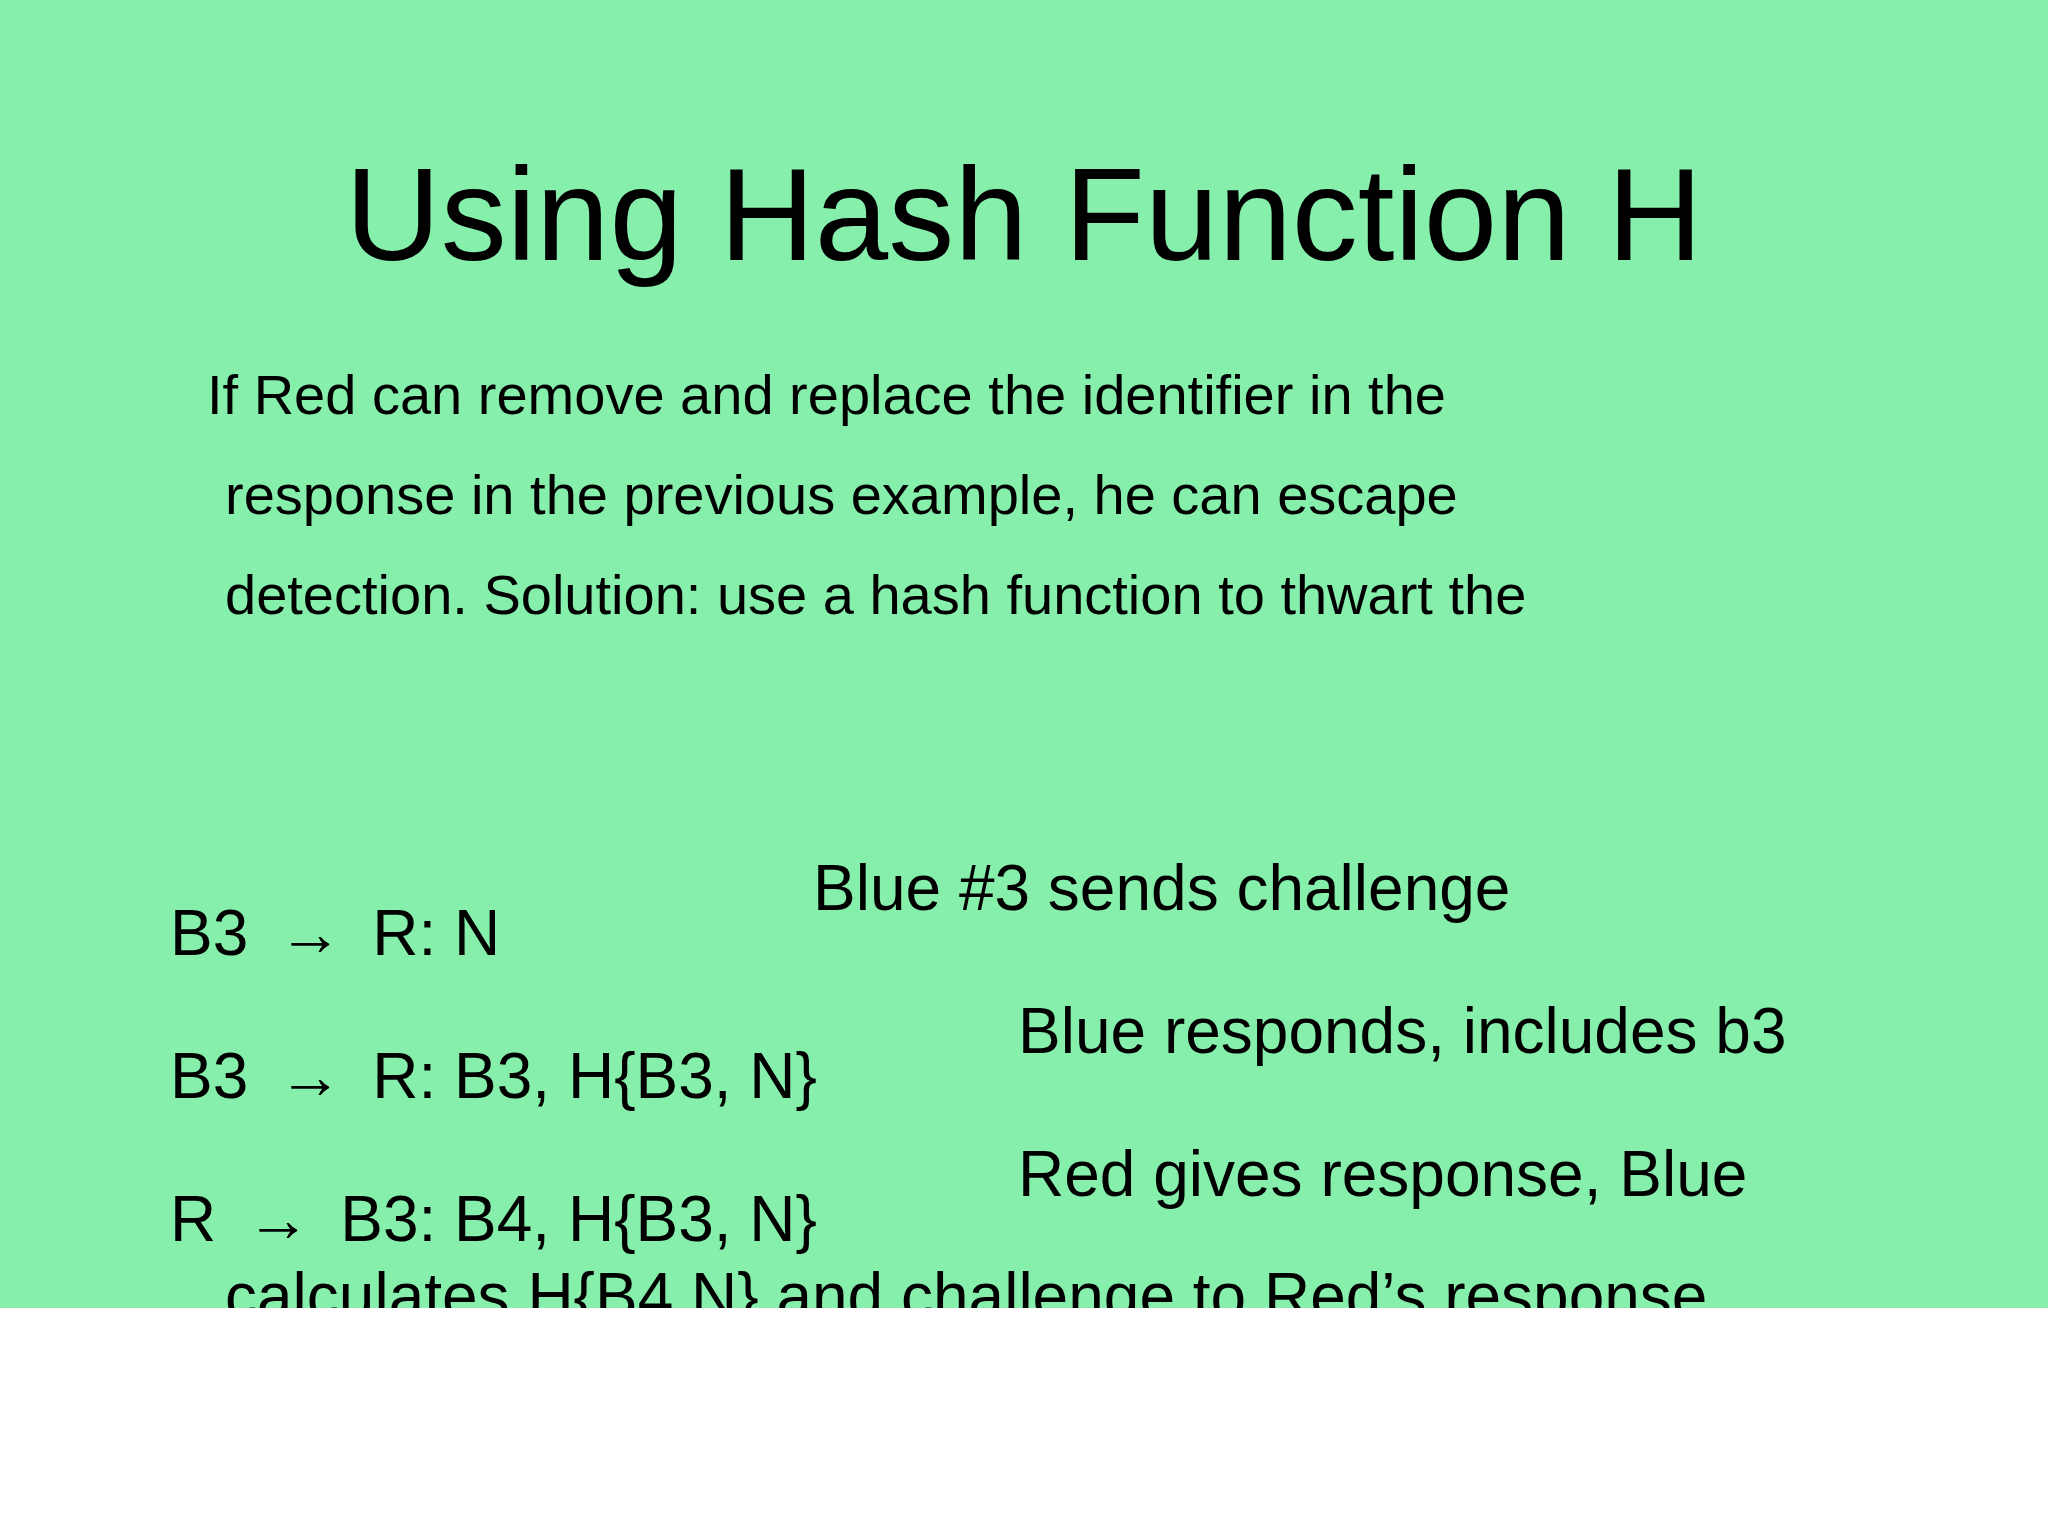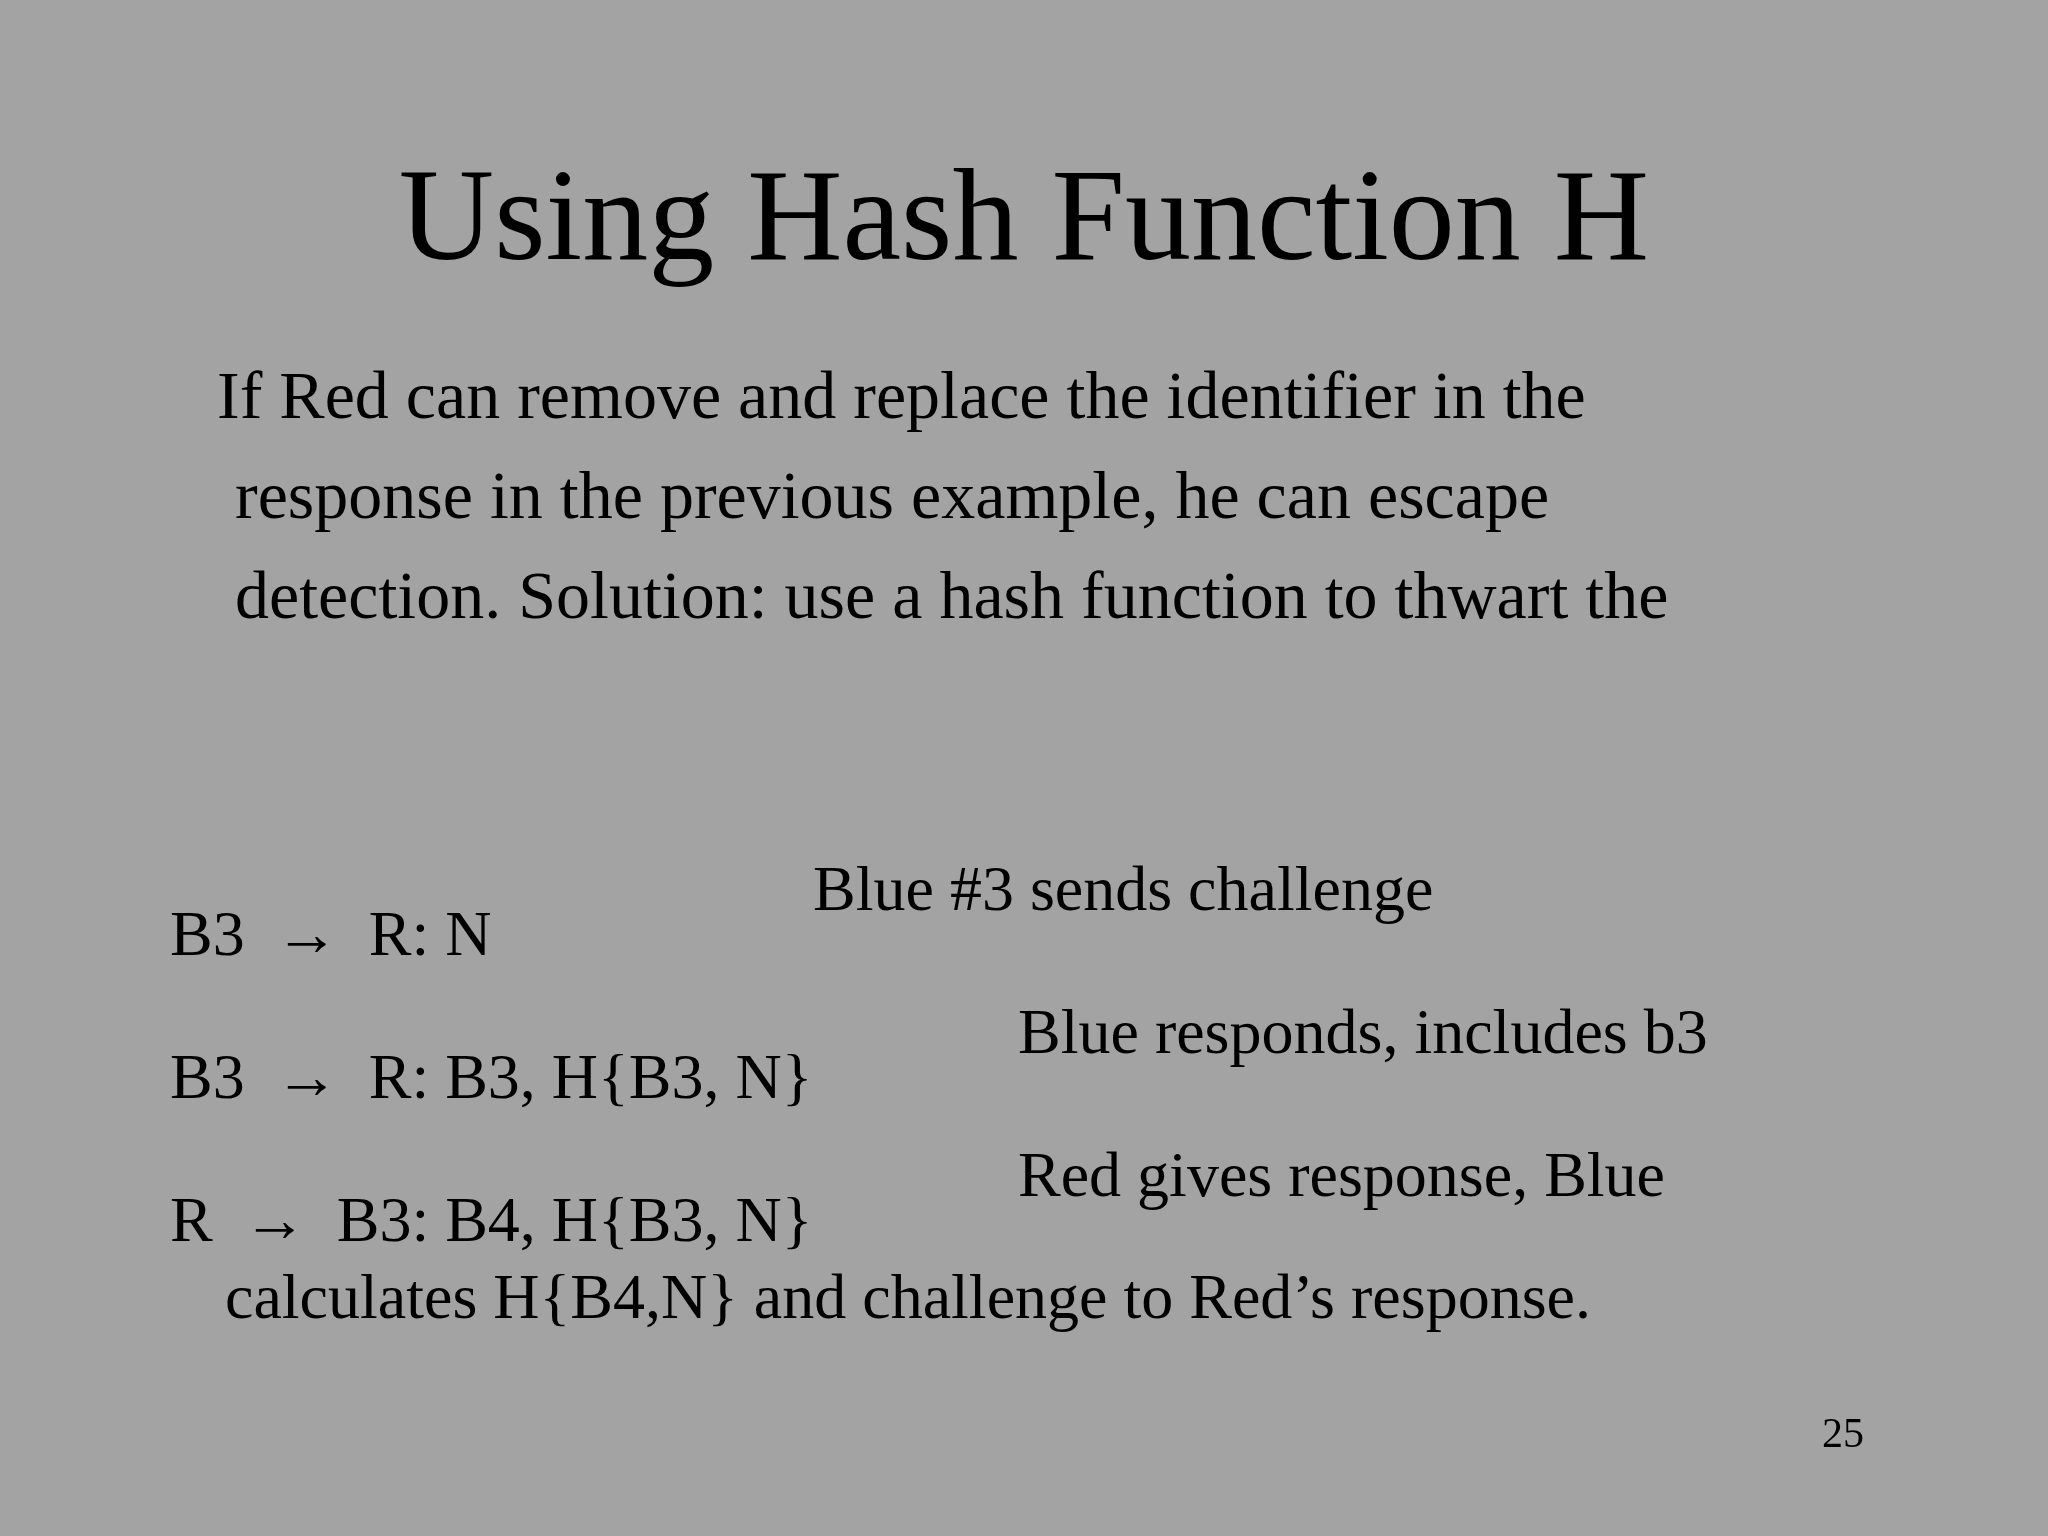--- a/index.html
+++ b/index.html
@@ -3,44 +3,44 @@
 <meta charset="utf-8">
 <style>
   html, body {
     margin: 0;
     padding: 0;
     background: #ffffff;
   }
   #slide {
     position: relative;
     width: 2048px;
-    height: 1536px;
-    background: #a3a3a3;
+    height: 1308px;
+    background: #86efac;
     overflow: hidden;
-    font-family: Liberation Serif, serif;
+    font-family: Liberation Sans, sans-serif;
     color: #000000;
   }
   
   .slide-title {
     position: absolute;
     top: 136px;
     left: 0;
     width: 2048px;
     text-align: center;
     font-size: 132px;
     line-height: 1.2;
     white-space: nowrap;
   }
   
   .body-paragraph {
     position: absolute;
     top: 345px;
-    left: 217px;
+    left: 207px;
     width: 1760px;
-    font-size: 68px;
+    font-size: 56px;
   }
   .body-line {
     display: block;
     line-height: 100px;
     white-space: nowrap;
   }
   .body-line.cont {
     padding-left: 18px;
   }
   

